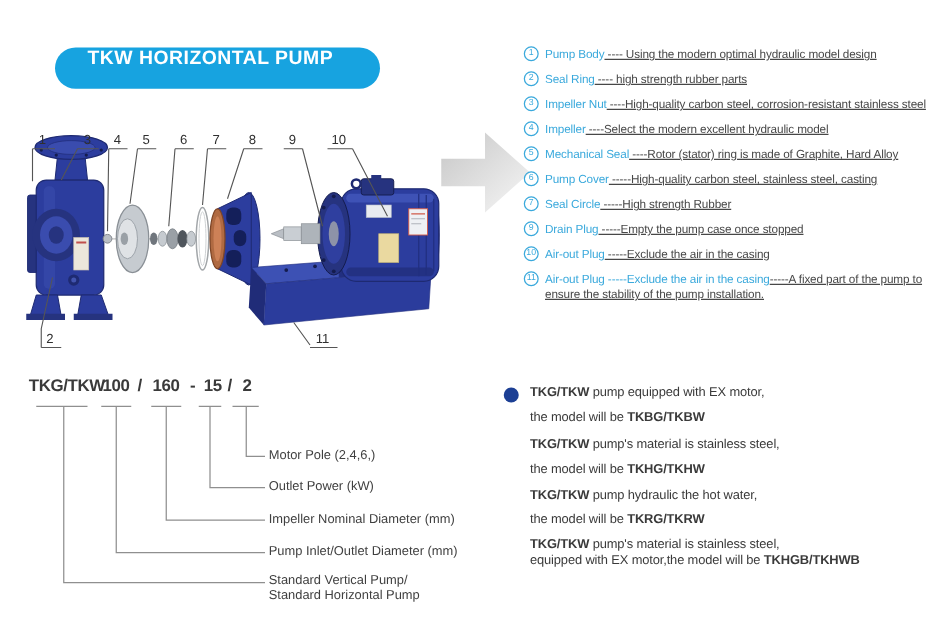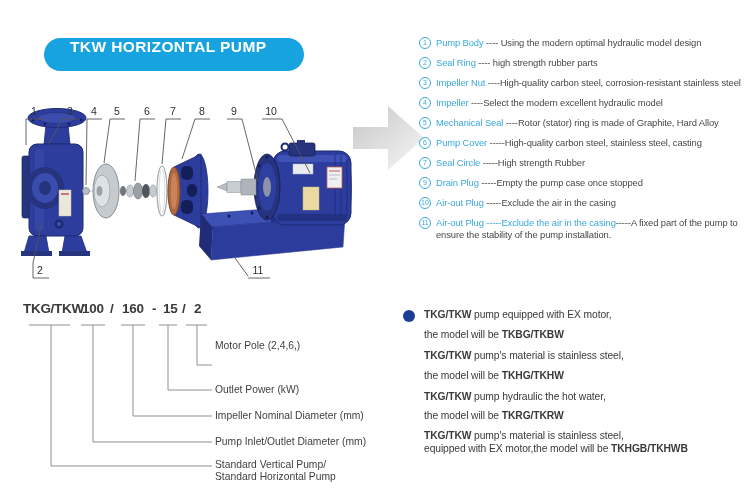--- a/index.html
+++ b/index.html
@@ -20,21 +20,21 @@
 
   
   .plist{position:absolute;left:419px;top:37px;width:337px;}
   .pl-item{display:flex;gap:5px;margin-bottom:8px;font-size:9.4px;line-height:12px;}
   .pl-circ{flex:0 0 auto;width:10px;height:10px;border:1px solid #3aa9dc;border-radius:50%;
            color:#3aa9dc;font-size:7px;display:flex;align-items:center;justify-content:center;
            margin-top:0px;}
   .pl-txt{letter-spacing:-.1px;}
   .pl-one .pl-txt{white-space:nowrap;}
   .pl-name{color:#3aa9dc;}
-  .pl-desc{color:#474747;}
+  .pl-desc{color:#474747;text-decoration:underline;}
 
   
   .code-seg{position:absolute;top:301px;font-size:13.5px;font-weight:bold;color:#3a3a3a;
             letter-spacing:-.3px;white-space:nowrap;}
   .conn-svg{position:absolute;left:20px;top:320px;}
   .mlabel{position:absolute;left:215px;font-size:10.3px;color:#3f3f3f;line-height:11.5px;white-space:nowrap;}
 
   
   .bullet{position:absolute;left:403px;top:310px;width:12px;height:12px;border-radius:50%;
           background:#1c3f94;}
@@ -238,21 +238,21 @@
     <g stroke="#8f8f8f" stroke-width="1" fill="none">
       <path d="M9,5 H50 M61,5 H85 M101,5 H125 M139,5 H157 M166,5 H187"></path>
       <path d="M31,5 V146 H192"></path>
       <path d="M73,5 V122 H192"></path>
       <path d="M113,5 V96 H192"></path>
       <path d="M148,5 V70 H192"></path>
       <path d="M177,5 V45 H192"></path>
     </g>
   </svg>
 
-  <div class="mlabel" style="top:340px">Motor Pole (2,4,6,)</div>
+  <div class="mlabel" style="top:359px">Motor Pole (2,4,6,)</div>
   <div class="mlabel" style="top:384px">Outlet Power  (kW)</div>
   <div class="mlabel" style="top:410px">Impeller Nominal Diameter (mm)</div>
   <div class="mlabel" style="top:436px">Pump Inlet/Outlet Diameter (mm)</div>
   <div class="mlabel" style="top:459px">
     <div>Standard Vertical Pump/</div>
     <div>Standard  Horizontal Pump</div>
   </div>
 
   <div class="bullet"></div>
   <div class="note-line" style="top:309px"><span class="lead">TKG/TKW</span><span> pump equipped with EX motor,</span><span class="code"></span></div>

